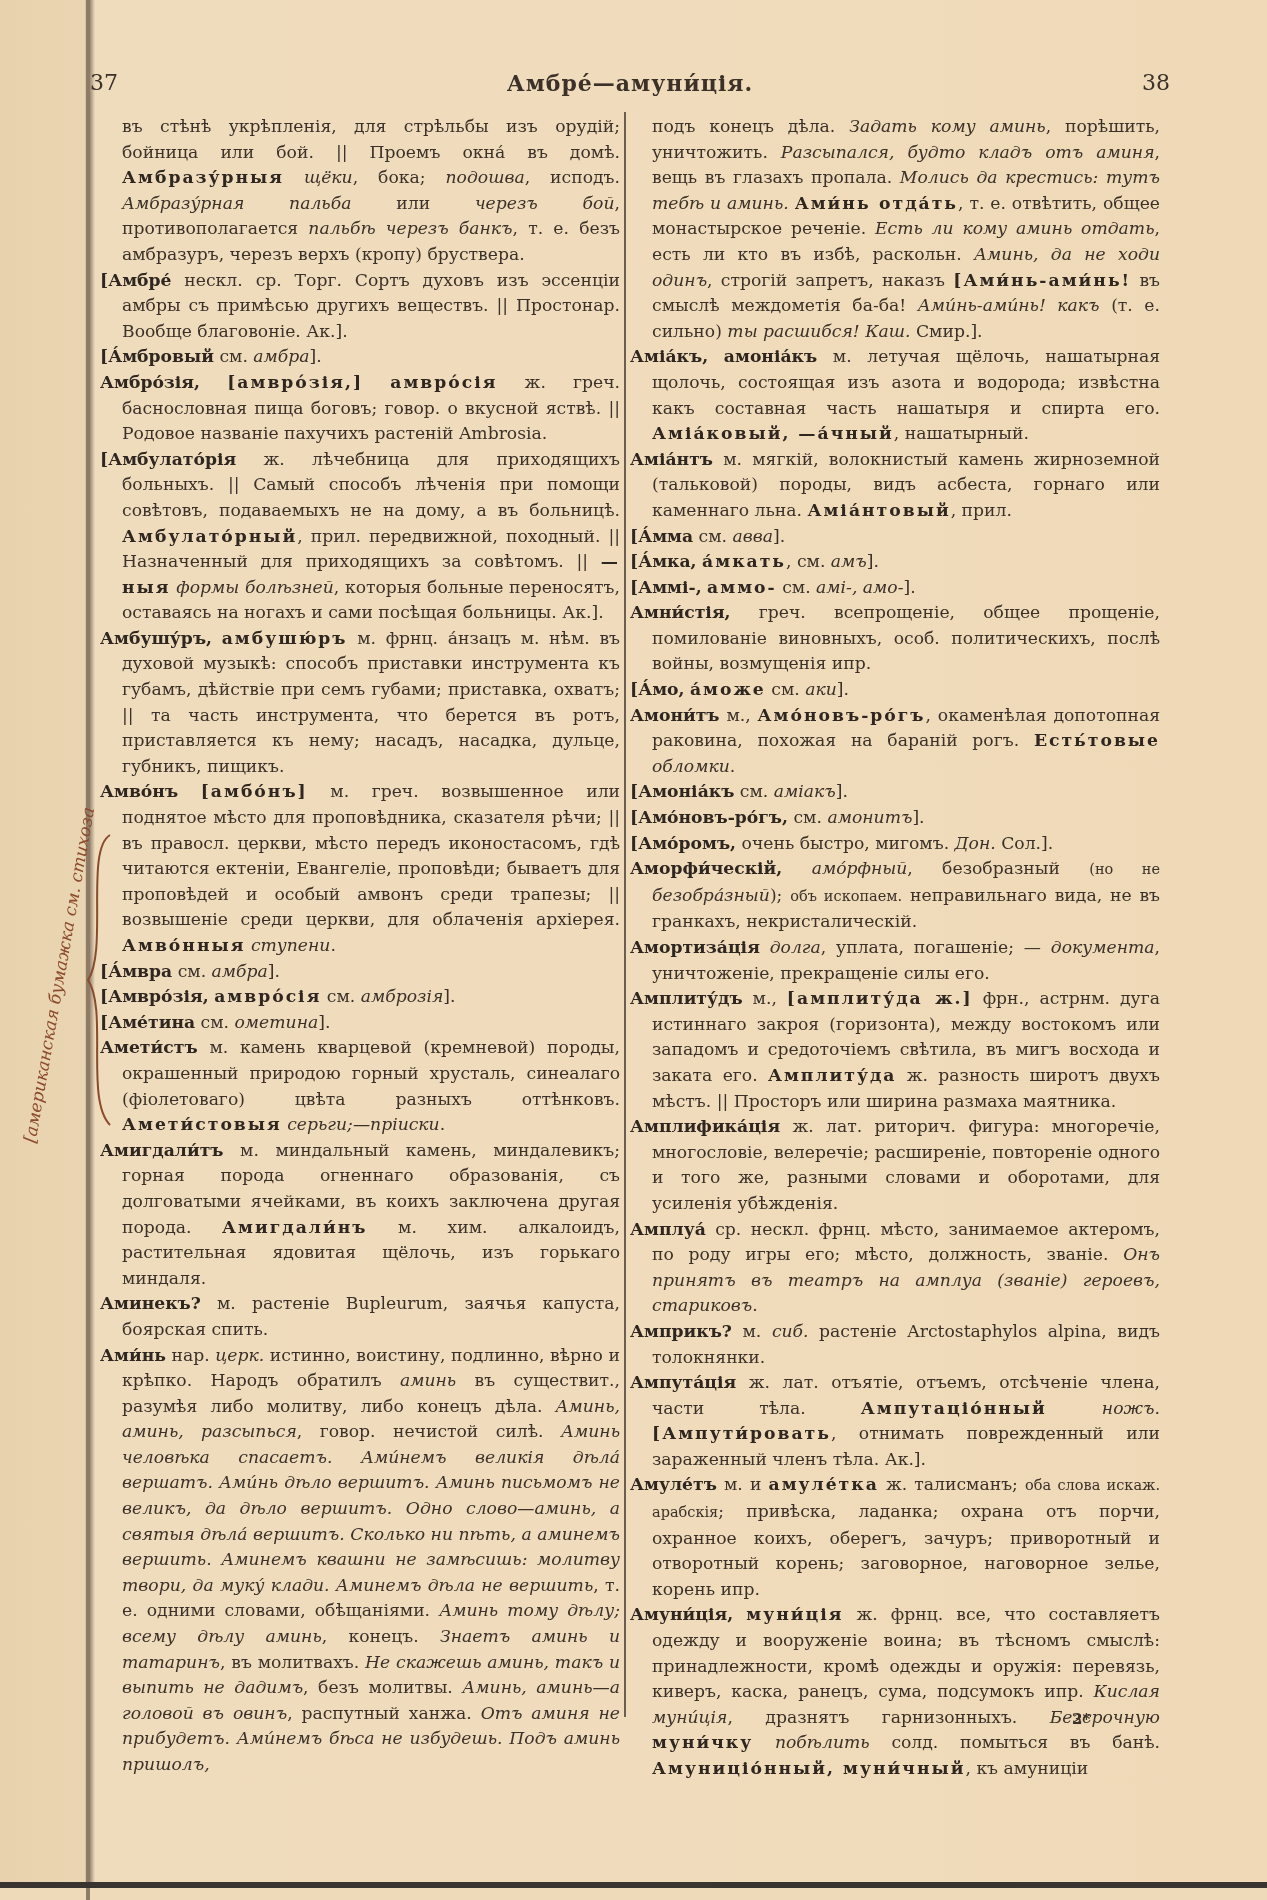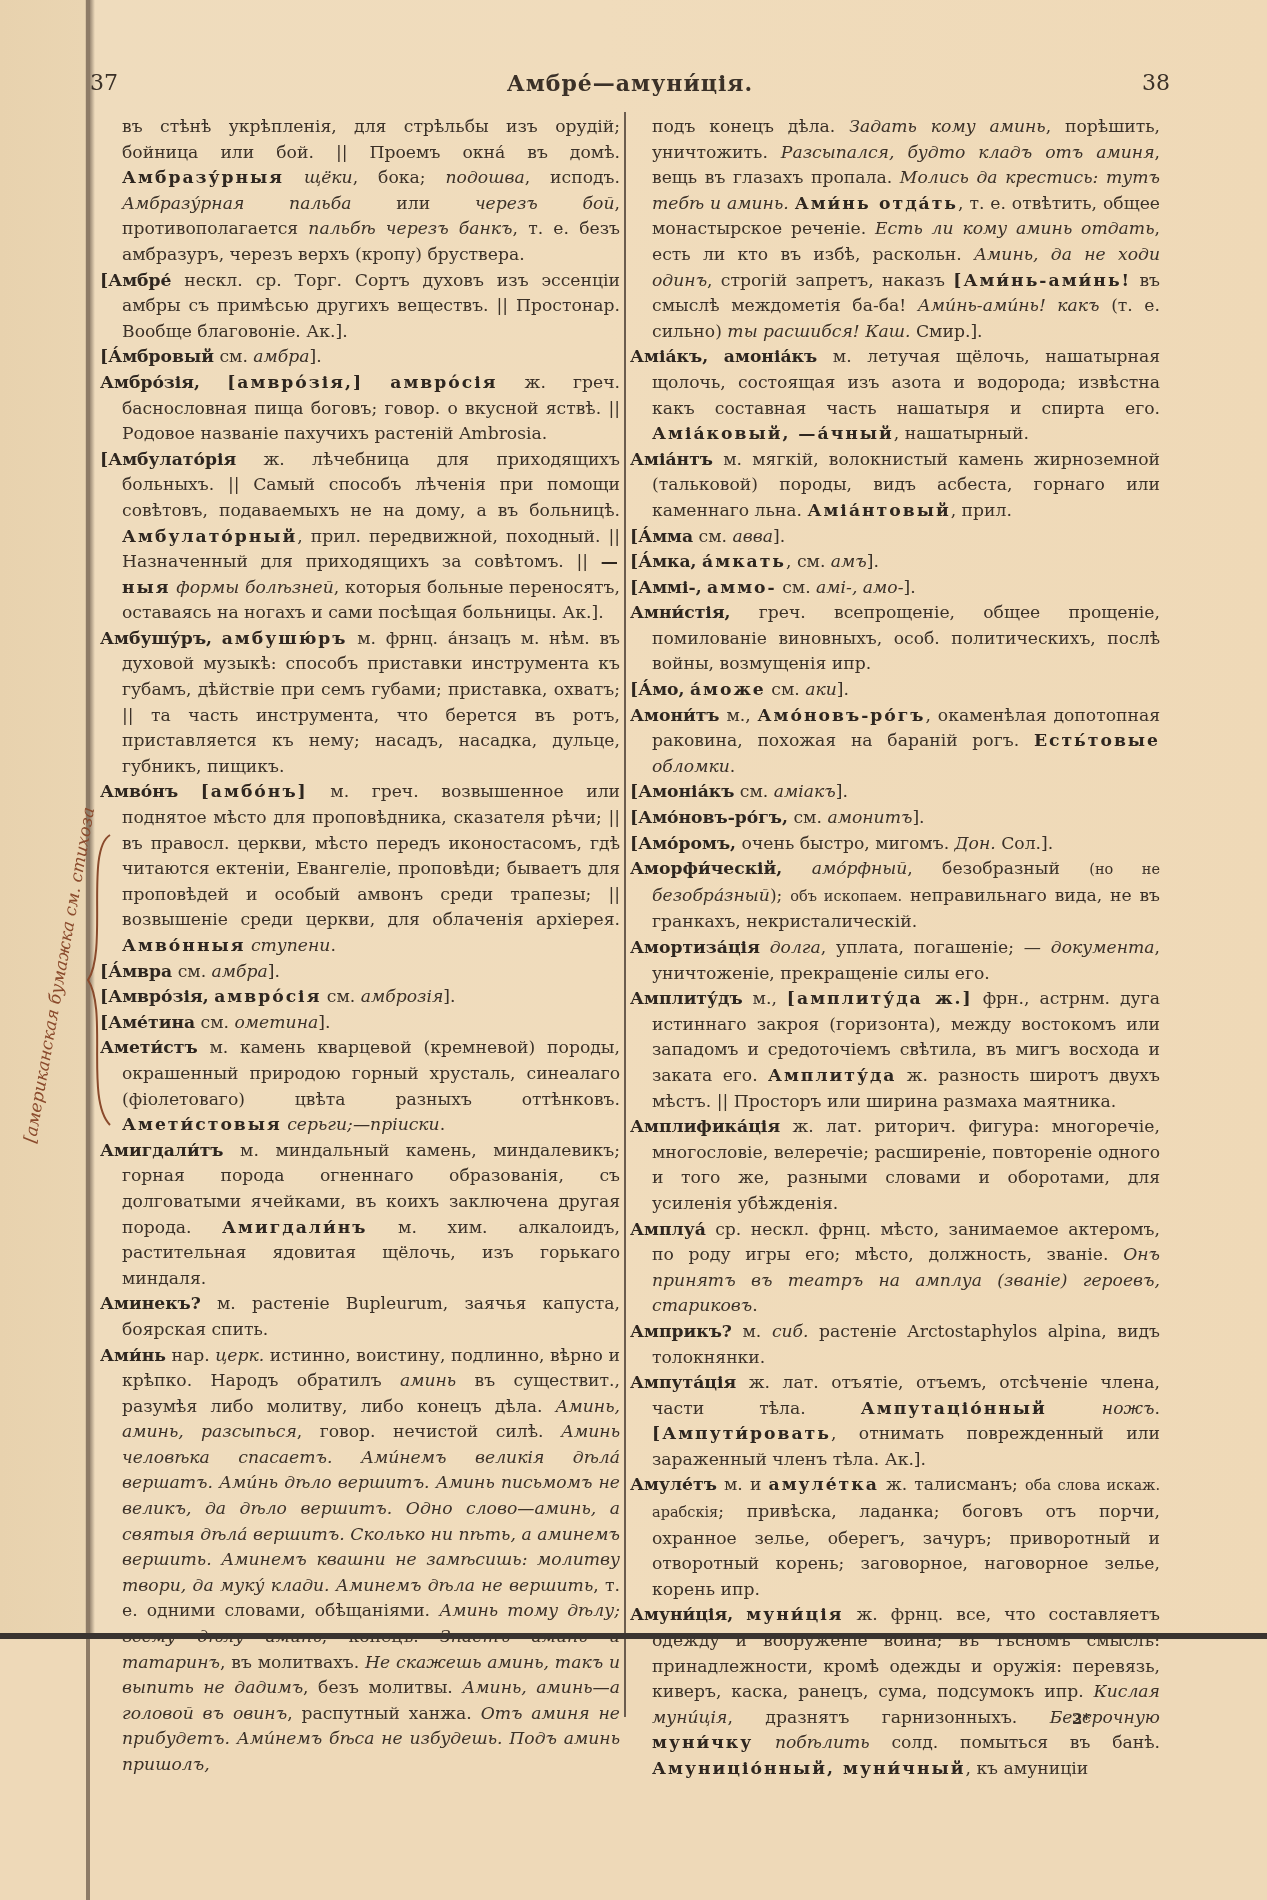--- a/index.html
+++ b/index.html
@@ -4,21 +4,21 @@
 <style>
   html, body { margin:0; padding:0; }
   body {
     width:1267px; height:1900px; overflow:hidden;
     background:#eed9b8;
     font-family:"DejaVu Serif", "Liberation Serif", serif;
     color:#3b3128;
     position:relative;
   }
   .page {
-    position:absolute; left:0; top:0; width:1267px; height:1639px;
+    position:absolute; left:0; top:0; width:1267px; height:1888px;
     background: linear-gradient(90deg,#e8d2ae 0px,#ead5b2 85px,#7a6a58 88px,#efdcbd 95px,#f0dcbc 600px,#efd9b7 1267px);
   }
   .spine {
     position:absolute; left:86px; top:0; width:4px; height:1900px;
     background:#8d7b66;
   }
   .bottom-edge {
     position:absolute; left:0; bottom:0; width:1267px; height:6px; background:#3a3430;
   }
   .header {
@@ -107,19 +107,19 @@
       <p class="entry"><span class="hw">[Амоніа́къ</span><span> см. </span><span class="it">аміакъ</span><span>].</span></p>
       <p class="entry"><span class="hw">[Амо́новъ-ро́гъ,</span><span> см. </span><span class="it">амонитъ</span><span>].</span></p>
       <p class="entry"><span class="hw">[Амо́ромъ,</span><span> очень быстро, мигомъ. </span><span class="it">Дон.</span><span> Сол.].</span></p>
       <p class="entry"><span class="hw">Аморфи́ческій,</span><span> </span><span class="it">амо́рфный</span><span>, безобразный </span><span class="sm">(но не </span><span class="it">безобра́зный</span><span>); </span><span class="sm">объ ископаем.</span><span> неправильнаго вида, не въ гранкахъ, некристалическій.</span></p>
       <p class="entry"><span class="hw">Амортиза́ція</span><span> </span><span class="it">долга</span><span>, уплата, погашеніе; — </span><span class="it">документа</span><span>, уничтоженіе, прекращеніе силы его.</span></p>
       <p class="entry"><span class="hw">Амплиту́дъ</span><span> м., </span><span class="sp">[амплиту́да ж.]</span><span> фрн., астрнм. дуга истиннаго закроя (горизонта), между востокомъ или западомъ и средоточіемъ свѣтила, въ мигъ восхода и заката его. </span><span class="sp">Амплиту́да</span><span> ж. разность широтъ двухъ мѣстъ. || Просторъ или ширина размаха маятника.</span></p>
       <p class="entry"><span class="hw">Амплифика́ція</span><span> ж. лат. риторич. фигура: многоречіе, многословіе, велеречіе; расширеніе, повтореніе одного и того же, разными словами и оборотами, для усиленія убѣжденія.</span></p>
       <p class="entry"><span class="hw">Амплуа́</span><span> ср. нескл. фрнц. мѣсто, занимаемое актеромъ, по роду игры его; мѣсто, должность, званіе. </span><span class="it">Онъ принятъ въ театръ на амплуа (званіе) героевъ, стариковъ</span><span>.</span></p>
       <p class="entry"><span class="hw">Амприкъ?</span><span> м. </span><span class="it">сиб.</span><span> растеніе Arctostaphylos alpina, видъ толокнянки.</span></p>
       <p class="entry"><span class="hw">Ампута́ція</span><span> ж. лат. отъятіе, отъемъ, отсѣченіе члена, части тѣла. </span><span class="sp">Ампутаціо́нный</span><span> </span><span class="it">ножъ</span><span>. </span><span class="sp">[Ампути́ровать</span><span>, отнимать поврежденный или зараженный членъ тѣла. Ак.].</span></p>
-      <p class="entry"><span class="hw">Амуле́тъ</span><span> м. и </span><span class="sp">амуле́тка</span><span> ж. талисманъ; </span><span class="sm">оба слова искаж. арабскія</span><span>; привѣска, ладанка; боговъ отъ порчи, охранное зелье, оберегъ, зачуръ; приворотный и отворотный корень; заговорное, наговорное зелье, корень ипр.</span></p>
+      <p class="entry"><span class="hw">Амуле́тъ</span><span> м. и </span><span class="sp">амуле́тка</span><span> ж. талисманъ; </span><span class="sm">оба слова искаж. арабскія</span><span>; привѣска, ладанка; охрана отъ порчи, охранное коихъ, оберегъ, зачуръ; приворотный и отворотный корень; заговорное, наговорное зелье, корень ипр.</span></p>
       <p class="entry"><span class="hw">Амуни́ція,</span><span> </span><span class="sp">муни́ція</span><span> ж. фрнц. все, что составляетъ одежду и вооруженіе воина; въ тѣсномъ смыслѣ: принадлежности, кромѣ одежды и оружія: перевязь, киверъ, каска, ранецъ, сума, подсумокъ ипр. </span><span class="it">Кислая муни́ція</span><span>, дразнятъ гарнизонныхъ. </span><span class="it">Безсрочную</span><span> </span><span class="sp">муни́чку</span><span> </span><span class="it">побѣлить</span><span> солд. помыться въ банѣ. </span><span class="sp">Амуниціо́нный, муни́чный</span><span>, къ амуниціи</span></p>
     </div>
 
   <div class="sig">2*</div>
   <div class="bottom-edge"></div>
 </div>
 
 </body></html>

